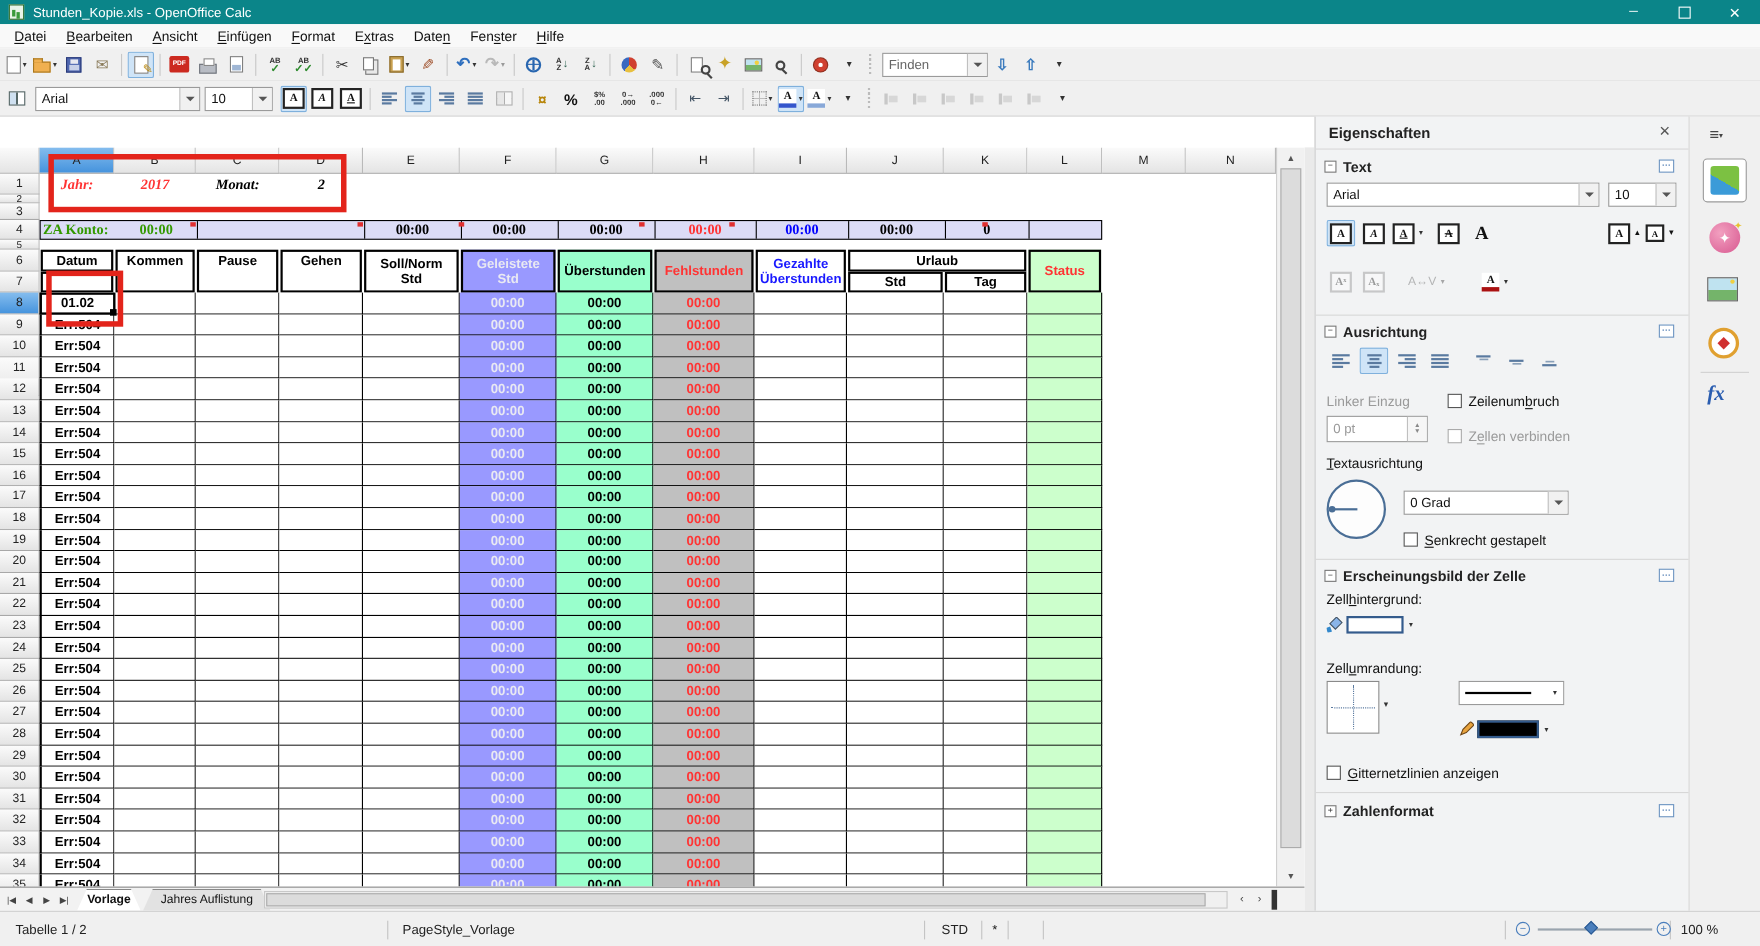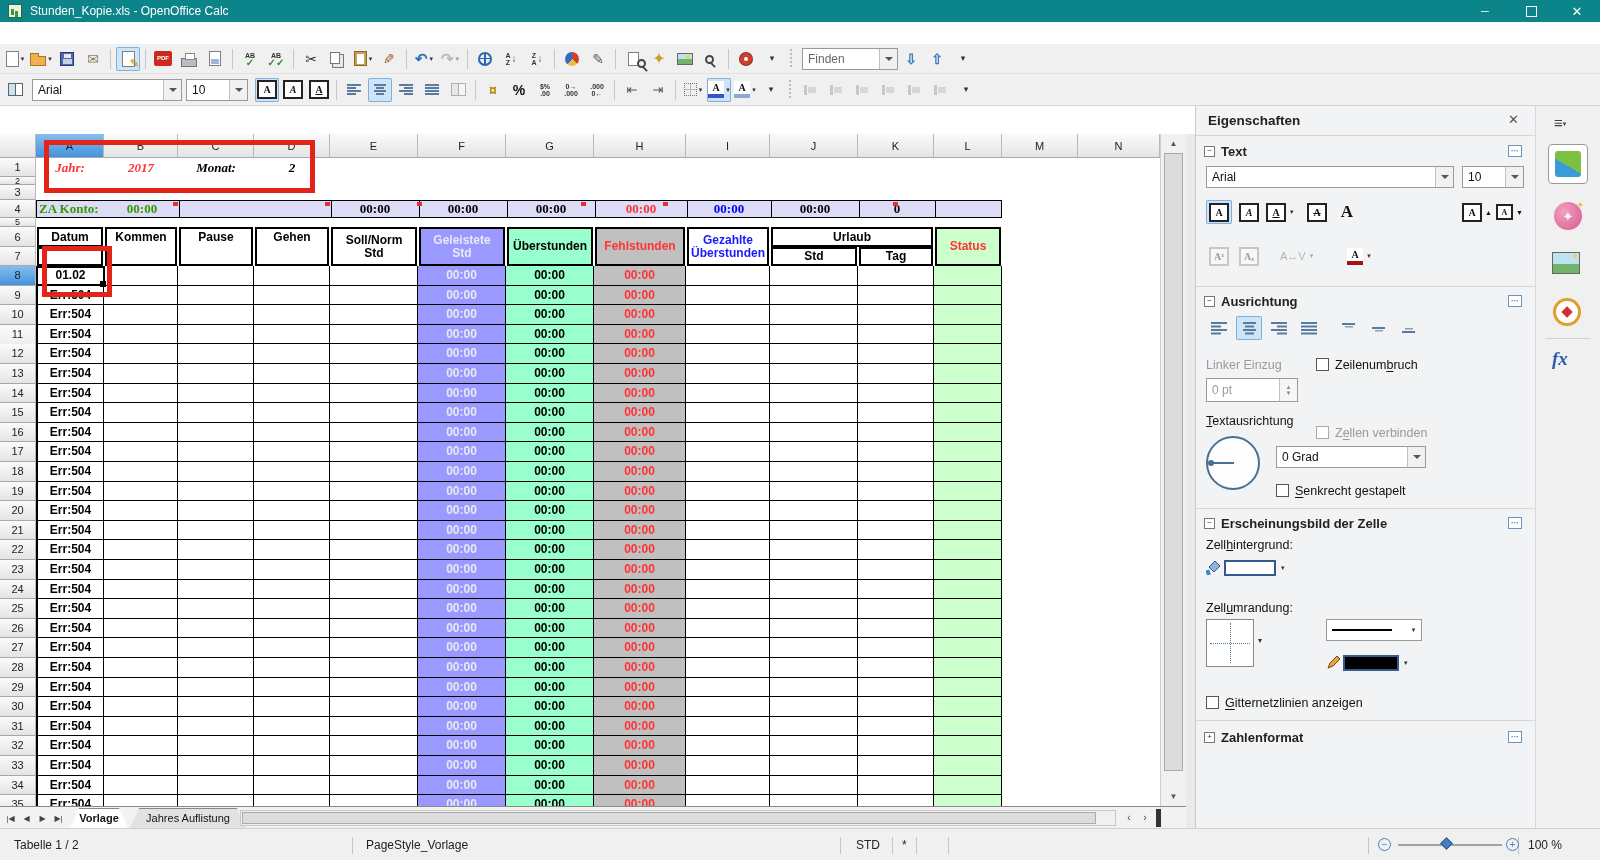--- a/index.html
+++ b/index.html
@@ -87,40 +87,51 @@
   #sidepanel{left:1195px;top:106px;width:340px;height:722px;background:#f2f3f4;border-left:1px solid #c9c9c9;font-size:12.5px;}
   #sidestrip{left:1535px;top:106px;width:65px;height:722px;background:#f0f0f0;border-left:1px solid #d8d8d8;}
   #sidegap{left:1186px;top:134px;width:9px;height:694px;background:#eaeaea;}
   .sechead{font-weight:bold;font-size:13px;color:#222;display:flex;align-items:center;gap:6px;}
   .expbox{width:9px;height:9px;border:1px solid #777;background:#fff;font:8px/7px "Liberation Sans";text-align:center;color:#333;}
   .launcher{width:14px;height:12px;border:1px solid #6b93c0;background:#fff;color:#4a78b0;font:bold 8px/10px "Liberation Sans";text-align:center;}
   .sbtn{height:24px;min-width:26px;display:inline-flex;align-items:center;justify-content:center;border-radius:2px;gap:2px;}
   .sbtn.active{background:#cfe4f7;box-shadow:0 0 0 1px #7fb0dc inset;}
   .sbtn.disabled{opacity:.4;filter:grayscale(1);}
   .cb{width:13px;height:13px;border:1px solid #555;background:#fff;display:inline-block;vertical-align:-2px;margin-right:6px;box-sizing:border-box;}
-  .dis{color:#9a9a9a;margin-top:36px;}
+  .dis{color:#9a9a9a;}
   .dis .cb{border-color:#aaa;}
   .slabel u,.menuitem u{text-underline-offset:2px;}
 </style>
 </head>
 <body>
 
 <div id="app">
 
   <div id="titlebar" class="abs">
     <span id="appicon"></span>
     <span class="ttl">Stunden_Kopie.xls - OpenOffice Calc</span>
     <span style="flex:1"></span>
     <span class="winbtn">─</span>
     <span class="winbtn">
         <i style="width:9px;height:9px;border:1px solid #fff;display:inline-block"></i>
       </span>
     <span class="winbtn" style="font-size:13px">✕</span>
   </div>
 
+  <div id="menubar" class="abs">
+      <span class="menuitem"><u>D</u>atei</span>
+      <span class="menuitem"><u>B</u>earbeiten</span>
+      <span class="menuitem"><u>A</u>nsicht</span>
+      <span class="menuitem"><u>E</u>infügen</span>
+      <span class="menuitem"><u>F</u>ormat</span>
+      <span class="menuitem">E<u>x</u>tras</span>
+      <span class="menuitem">Date<u>n</u></span>
+      <span class="menuitem">Fen<u>s</u>ter</span>
+      <span class="menuitem"><u>H</u>ilfe</span>
+    </div>
 
   <div id="toolbar1" class="abs toolbar">
       <span class="tbtn">
         <i class="ic ic-page"></i>
         <span class="drop">▾</span>
       </span>
       <span class="tbtn">
         <i class="ic ic-folder"></i>
         <span class="drop">▾</span>
       </span>

